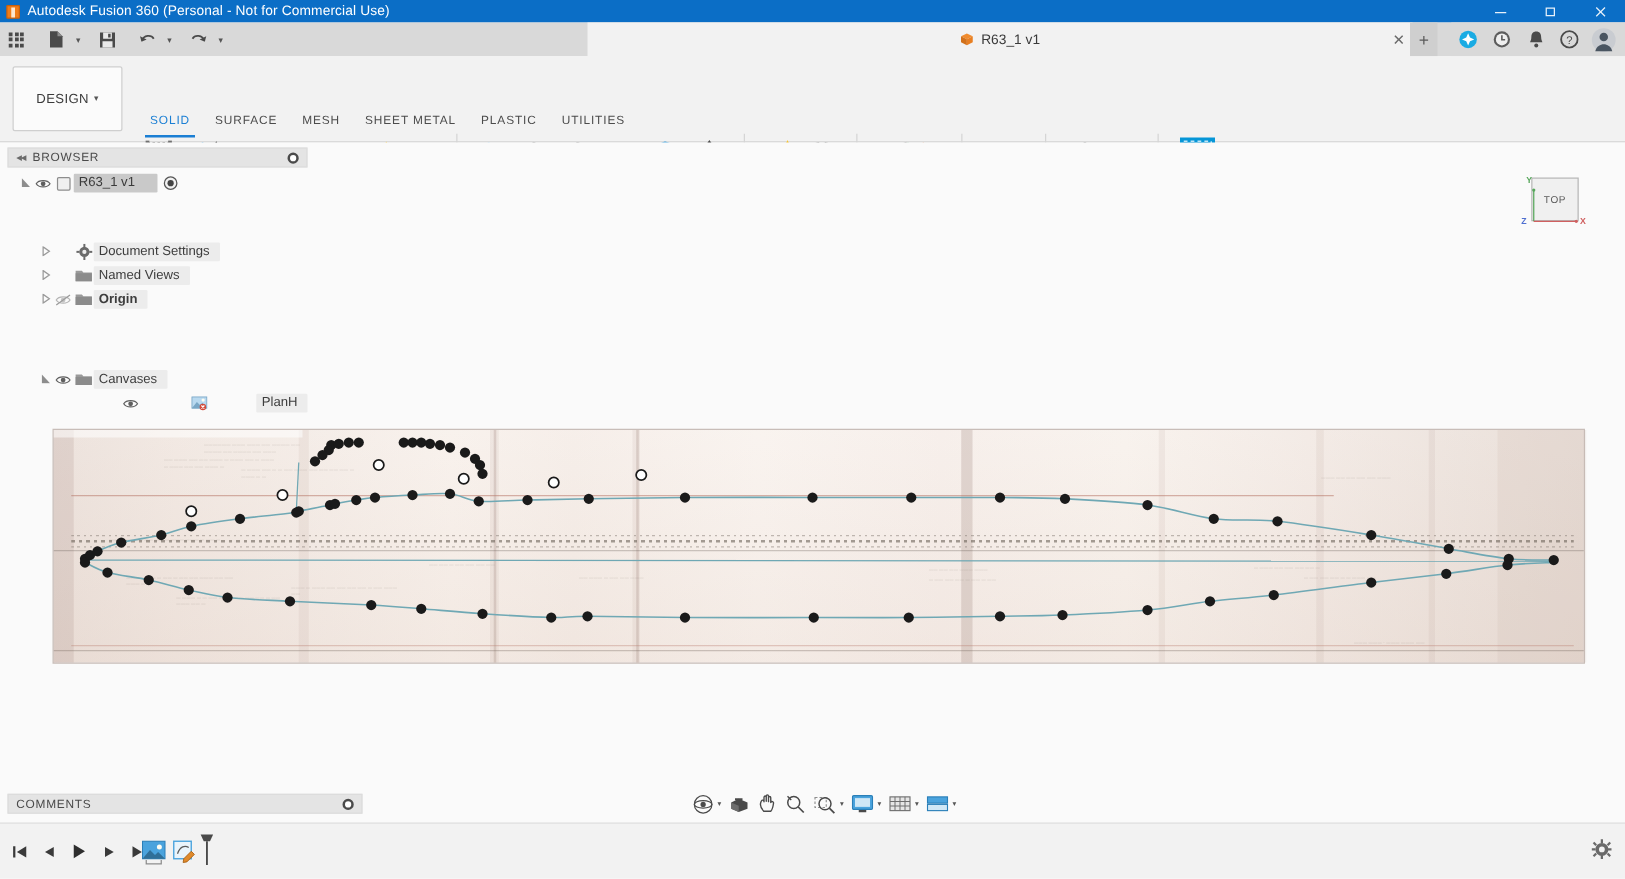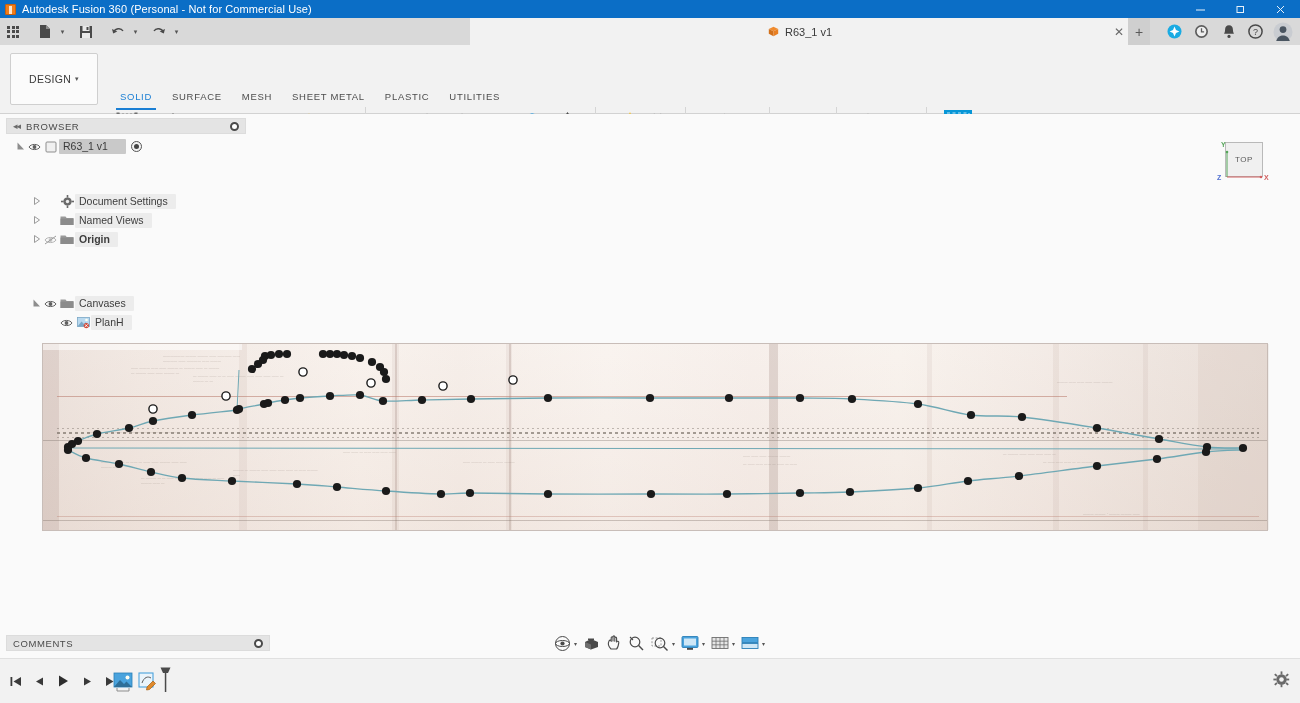--- a/index.html
+++ b/index.html
@@ -176,21 +176,21 @@
   .vc-face {
     position: absolute; left: 11px; top: 10px; width: 38px; height: 35px;
     background: #f0f0f0; border: 1px solid #b9b9b9;
     display: flex; align-items: center; justify-content: center;
     font-size: 8px; color: #5a5a5a; letter-spacing: .5px;
   }
   .vc-axis { position: absolute; font-size: 7px; font-weight: bold; }
 
   
   .comments {
-    position: absolute; left: 6px; top: 635px; width: 264px; height: 16px;
+    position: absolute; left: 6px; top: 635px; width: 284px; height: 16px;
     background: #e4e4e4; border: 1px solid #dcdcdc;
     display: flex; align-items: center; padding: 0 6px;
   }
   .comments .lbl { font-size: 9.5px; letter-spacing: .6px; color: #4a4a4a; }
   .comments .dot {
     margin-left: auto; width: 9px; height: 9px; border-radius: 50%;
     background: #fff; border: 2px solid #4a4a4a;
   }
 
   
@@ -829,21 +829,21 @@
             </svg>
           </span>
           <span class="node-ico">
             <svg width="14" height="11" viewBox="0 0 14 11">
               <path d="M0.5 1.5 h5 l1.2 1.4 h6.8 v7 h-13 z" fill="#9a9a9a"></path>
               <path d="M0.5 3.6 h13 v6.4 h-13 z" fill="#8b8b8b"></path>
             </svg>
           </span>
           <span class="node-lbl">Canvases</span>
         </div>
-        <div class="trow" style="padding-left: 42px;">
+        <div class="trow" style="padding-left: 42px; justify-content: space-between;">
           <span class="arrow"></span>
           <span class="eye">
             <svg width="13" height="10" viewBox="0 0 13 10">
               <path d="M1 5 C3 1.6 10 1.6 12 5 C10 8.4 3 8.4 1 5 Z" fill="none" stroke="#5f5f5f" stroke-width="1"></path>
               <circle cx="6.5" cy="5" r="1.9" fill="#5f5f5f"></circle>
             </svg>
           </span>
           <span class="node-ico">
             <svg width="13" height="12" viewBox="0 0 13 12">
               <rect x="0.5" y="0.5" width="12" height="9" fill="#b9d9ef" stroke="#7aa7c6" stroke-width=".8"></rect>

